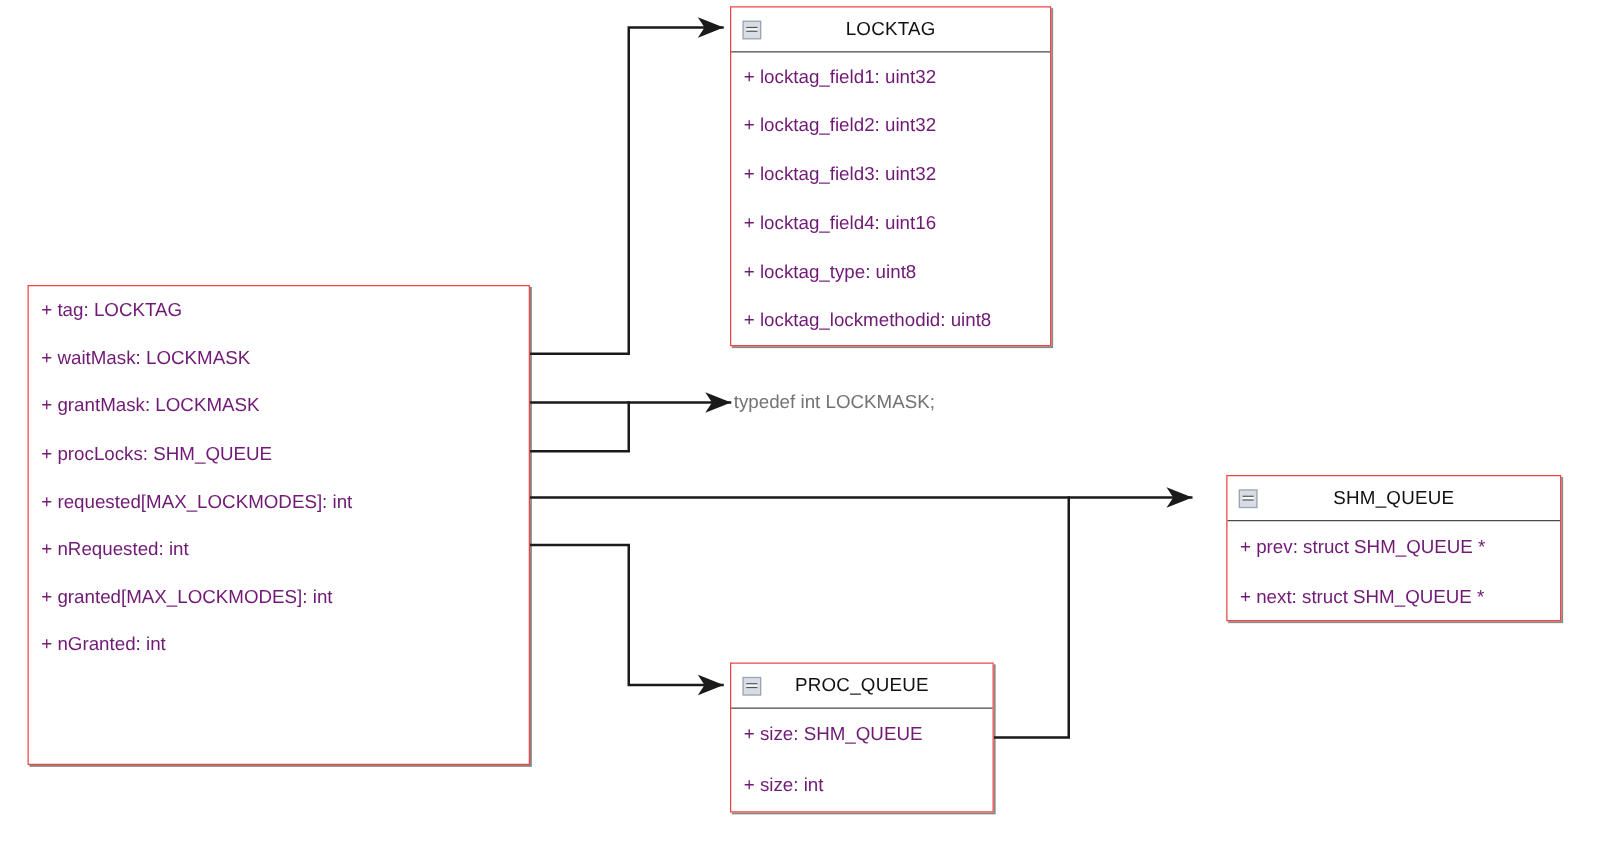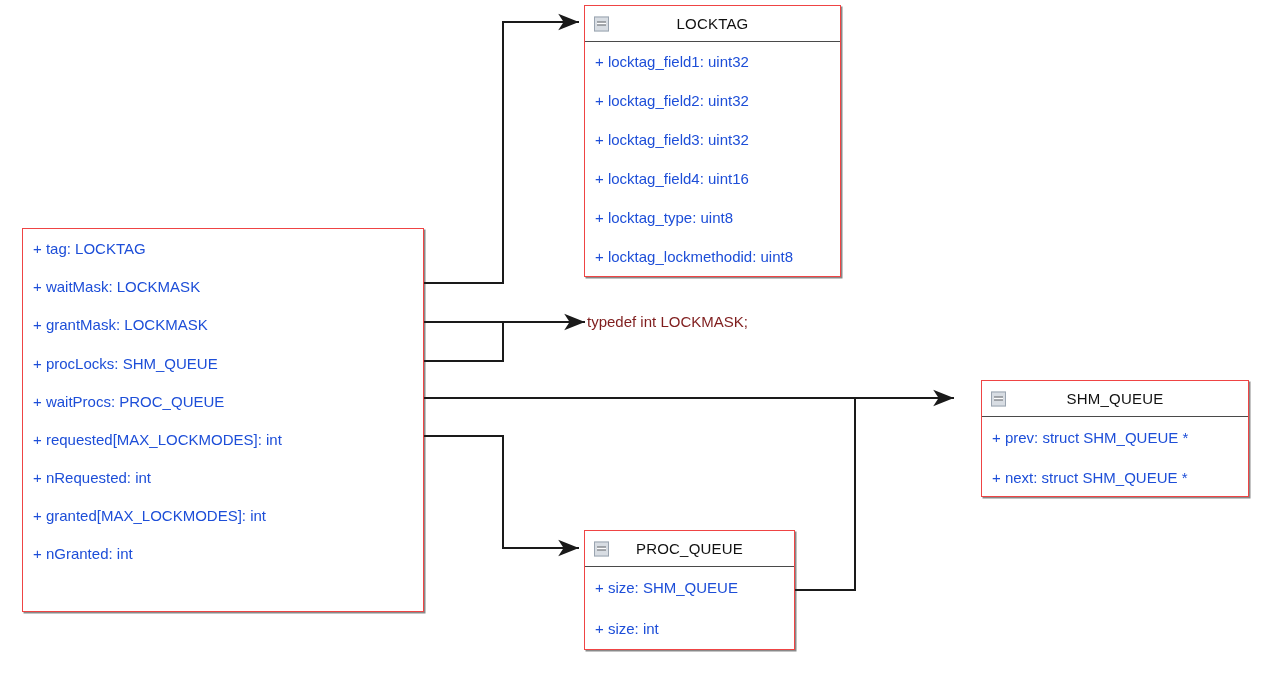--- a/index.html
+++ b/index.html
@@ -86,31 +86,31 @@
   .uml-attrs {
     padding: 0;
     margin: 0;
     list-style: none;
   }
   .uml-attr {
     font-size: 15px;
     line-height: 1;
     padding: 0 0 0 10px;
     white-space: nowrap;
-    color: #1d4ed8;
+    color: #701a75;
     display: flex;
     align-items: center;
   }
 
   
   .note-text {
     position: absolute;
     font-size: 15px;
     white-space: nowrap;
-    color: #7f1d1d;
+    color: #737373;
   }
 </style>
 </head>
 <body>
 
 <div id="diagram-canvas">
 
   <svg id="connectors" viewBox="0 0 1280 679" width="1280" height="679" xmlns="http://www.w3.org/2000/svg">
     <defs>
       <marker id="openArrow" viewBox="0 0 12 10" refX="11" refY="5" markerWidth="11" markerHeight="9" orient="auto-start-reverse">
@@ -133,21 +133,20 @@
       <path d="M 795 590 L 855 590 L 855 398"></path>
     </g>
   </svg>
 
   <div class="uml-class" style="left:22px; top:228px; width:402px; height:384px;">
     <ul class="uml-attrs">
       <li class="uml-attr" style="height:38px;">+ tag: LOCKTAG</li>
       <li class="uml-attr" style="height:38px;">+ waitMask: LOCKMASK</li>
       <li class="uml-attr" style="height:39px;">+ grantMask: LOCKMASK</li>
       <li class="uml-attr" style="height:38px;">+ procLocks: SHM_QUEUE</li>
-      <li class="uml-attr" style="height:38px;">+ waitProcs: PROC_QUEUE</li>
       <li class="uml-attr" style="height:38px;">+ requested[MAX_LOCKMODES]: int</li>
       <li class="uml-attr" style="height:38px;">+ nRequested: int</li>
       <li class="uml-attr" style="height:38px;">+ granted[MAX_LOCKMODES]: int</li>
       <li class="uml-attr" style="height:38px;">+ nGranted: int</li>
     </ul>
   </div>
 
   <div class="uml-class" style="left:584px; top:5px; width:257px; height:272px;">
     <div class="uml-header">
       <span class="collapse-icon"></span>

